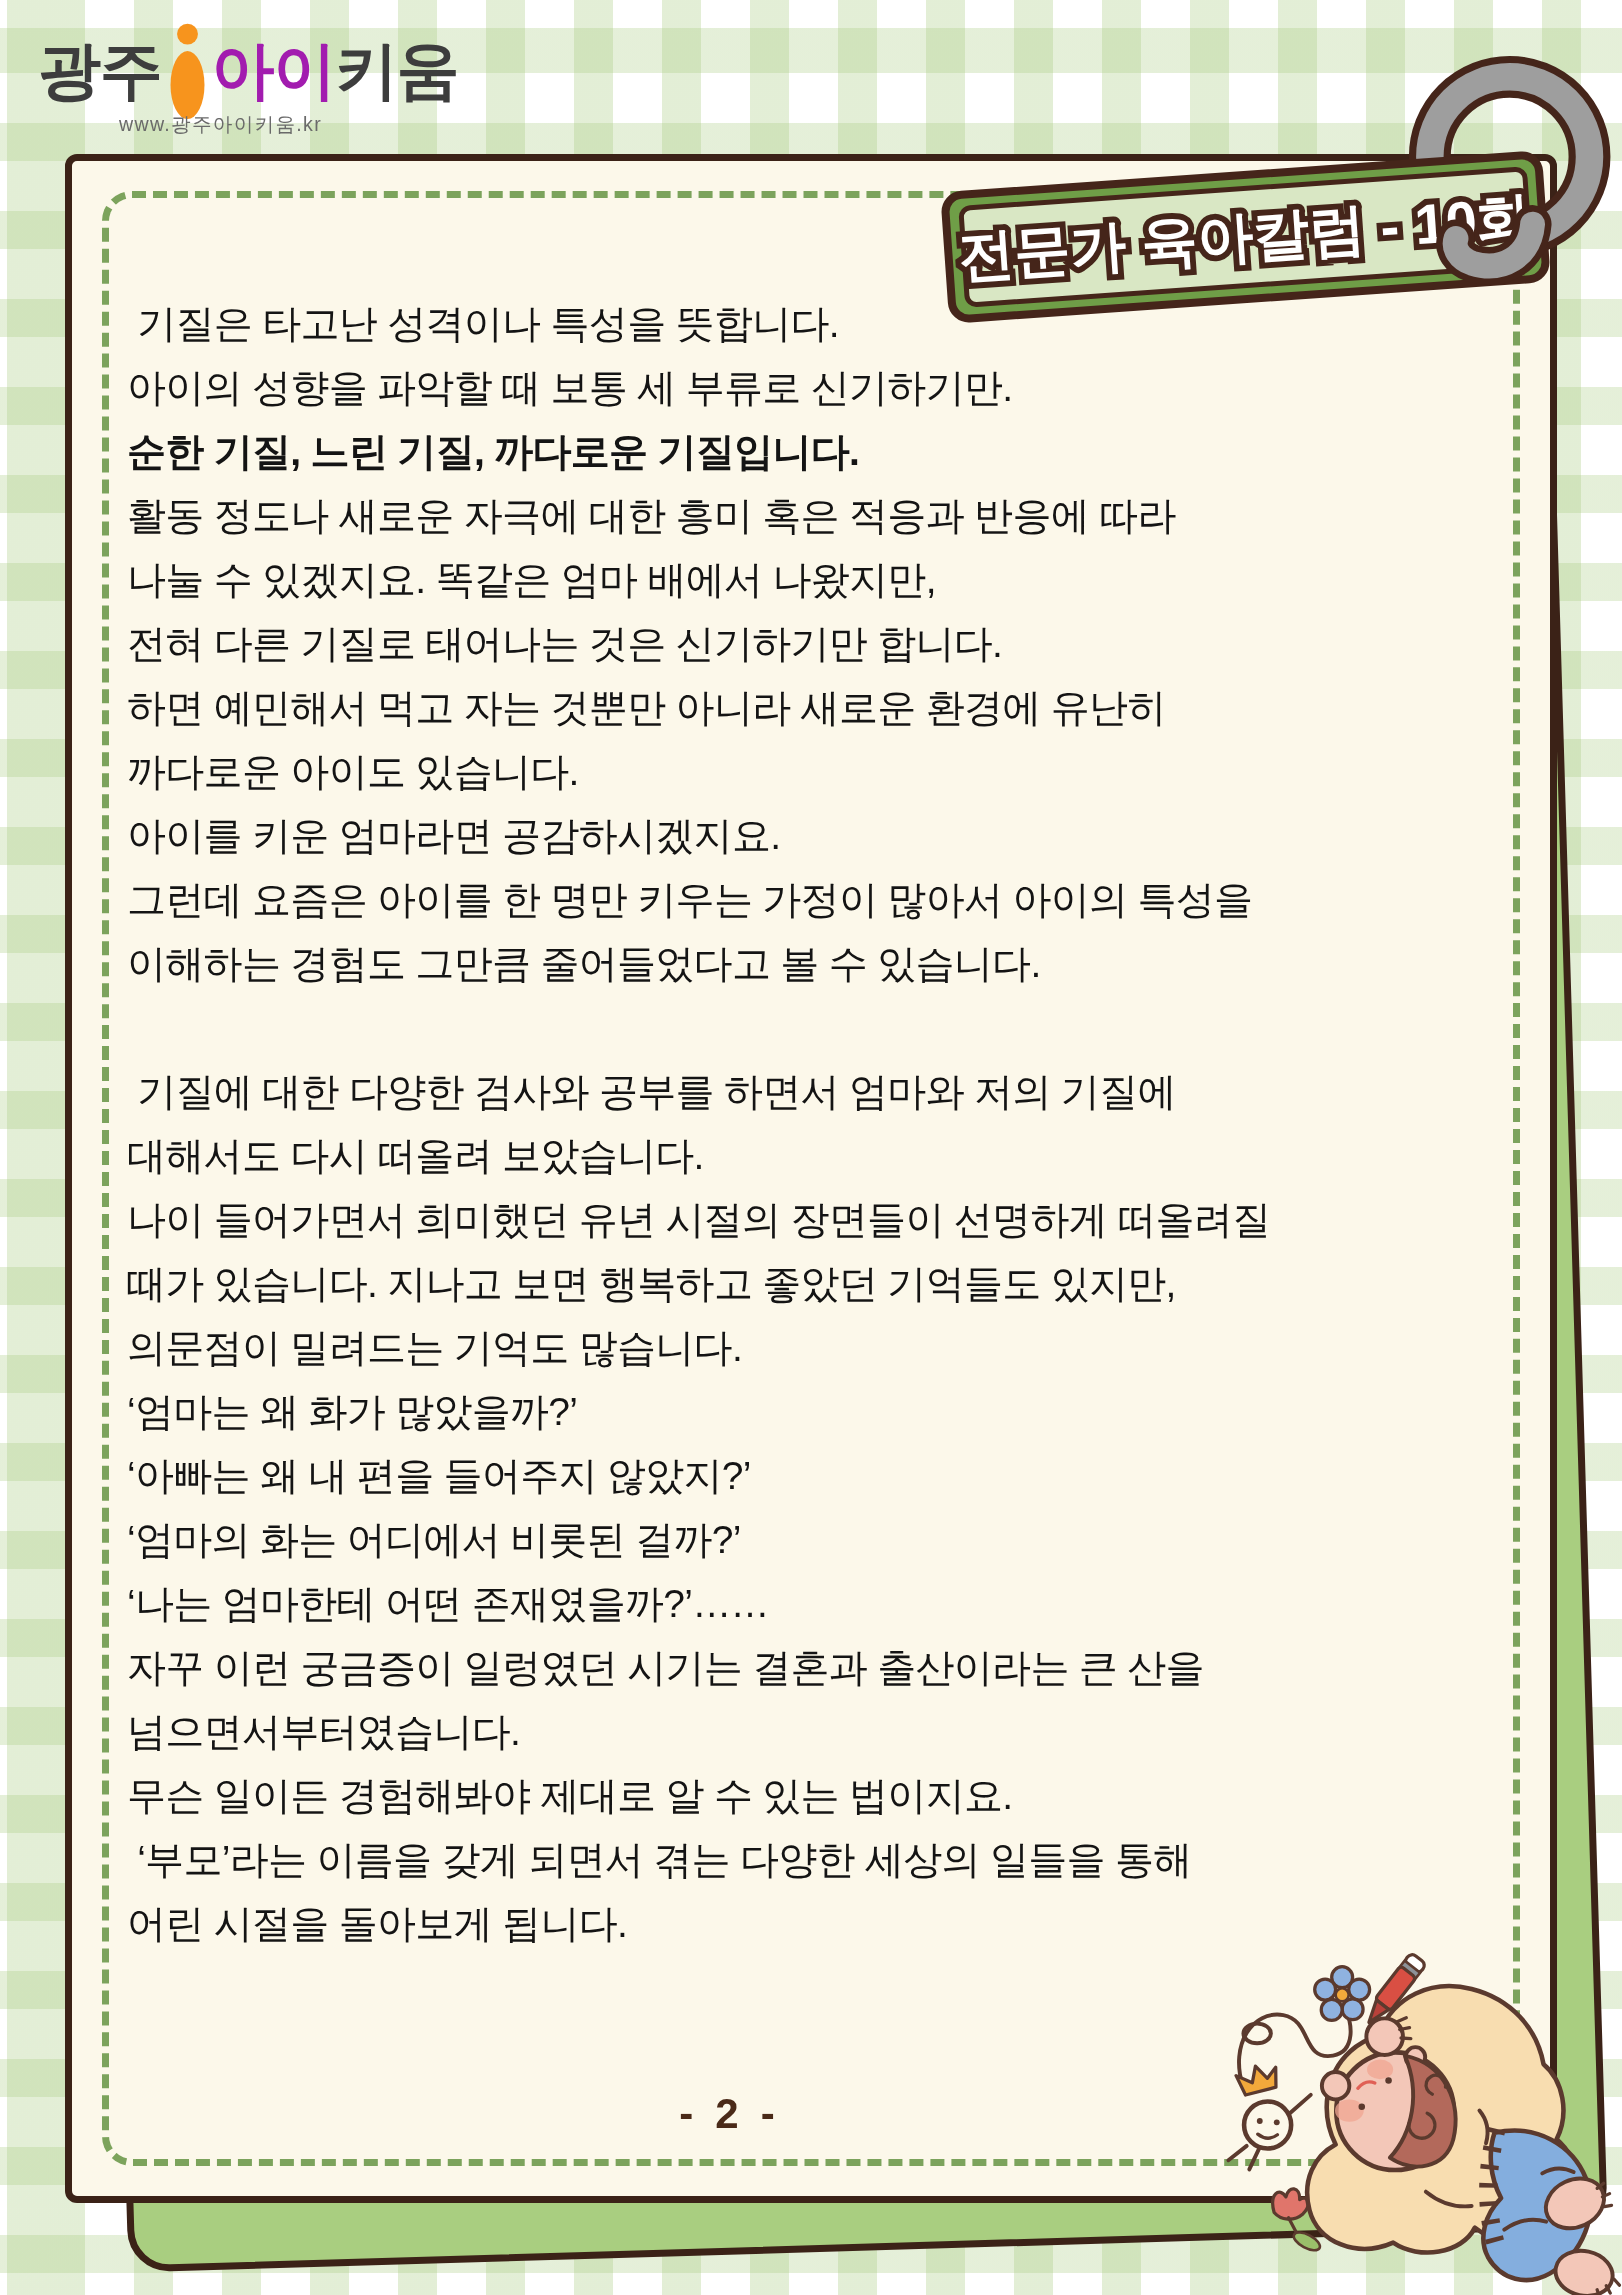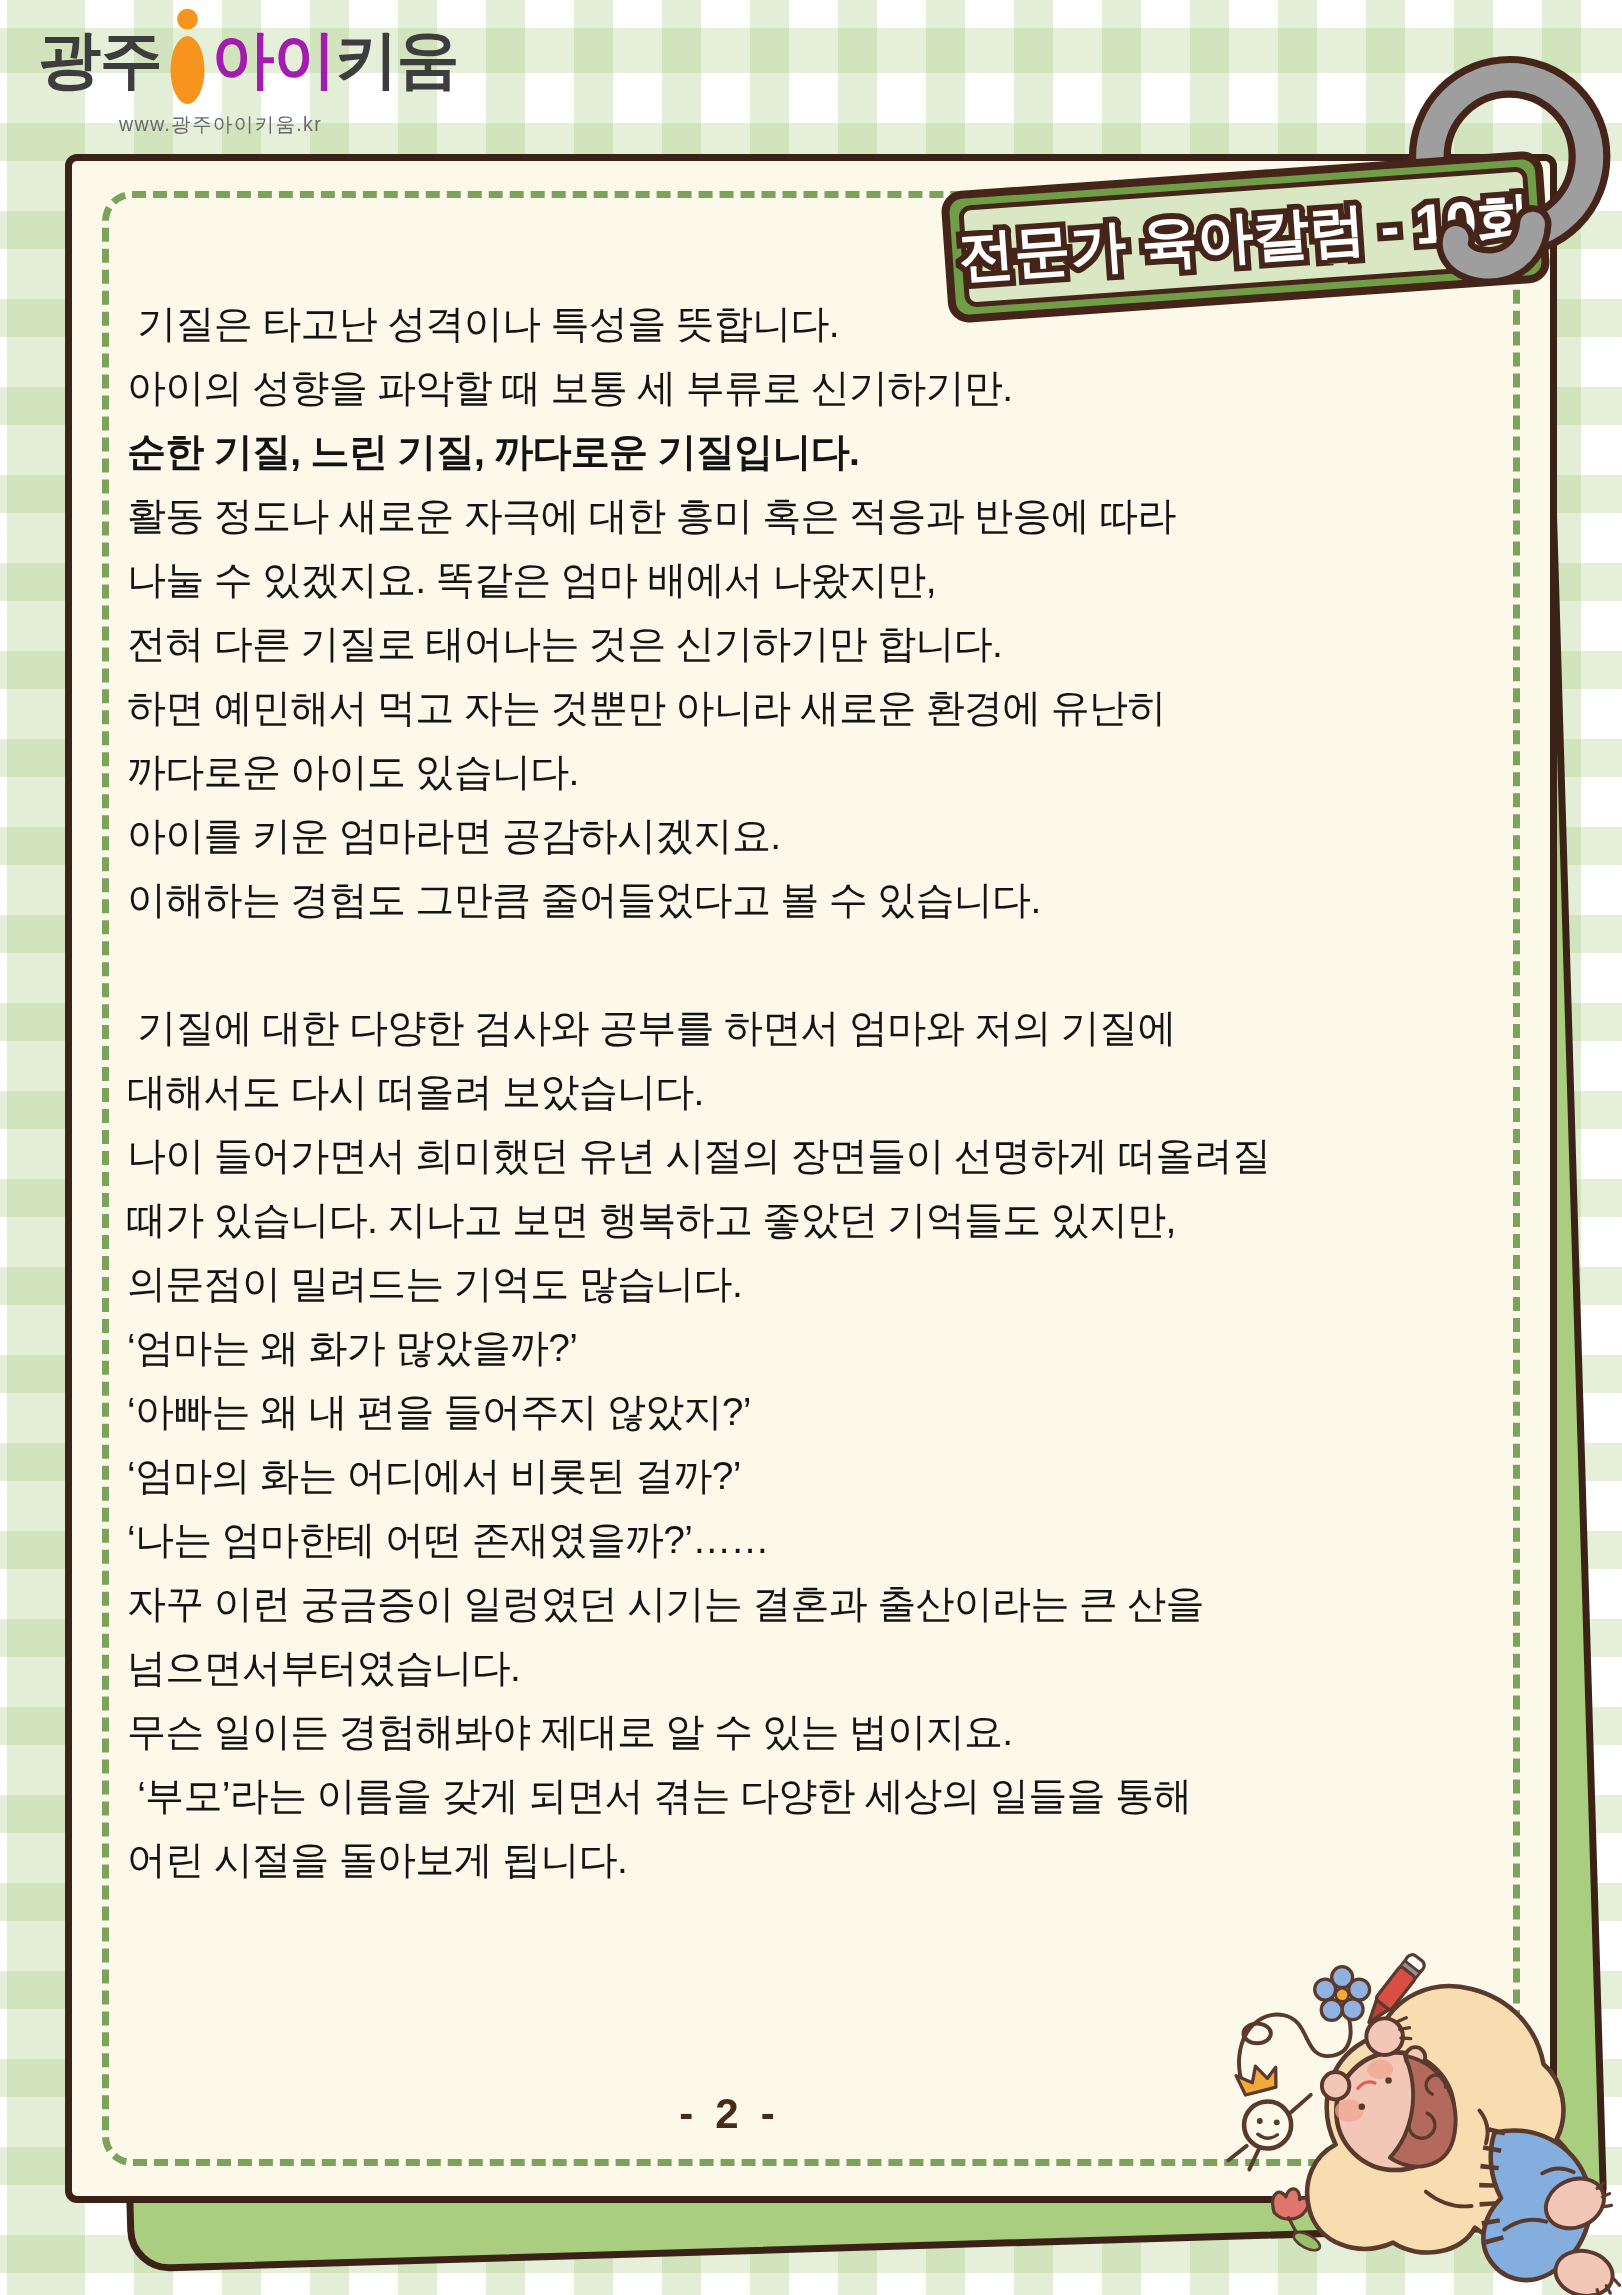--- a/index.html
+++ b/index.html
@@ -12,21 +12,21 @@
   
   .gingham {
     position:absolute; inset:0; z-index:0;
     background-color:#ffffff;
     background-image:
       repeating-linear-gradient(90deg,  rgba(168,203,128,0.32) 0 39px, transparent 39px 88px),
       repeating-linear-gradient(180deg, rgba(168,203,128,0.30) 0 38px, transparent 38px 88px);
     background-position: 46px 0, 0 35px;
   }
   
-  .logo { position:absolute; left:38px; top:8px; z-index:3; display:flex; align-items:flex-end; }
+  .logo { position:absolute; left:38px; top:23px; z-index:3; display:flex; align-items:center; }
   .logo .t { font-size:63px; font-weight:bold; color:#3d3d3d; letter-spacing:-1.3px; line-height:1.35; }
   .logo .accent { color:#a21caf; }
   .logo svg { width:41px; height:98px; margin:0 3.9px -3.9px 5.2px; }
   .logo-url { position:absolute; left:119px; top:111px; z-index:3;
     font-size:19.6px; color:#6a6a6a; letter-spacing:1.3px;text-align:right; }
   
   .card-back {
     position:absolute; left:98px; top:216px; width:1480px; height:2035px; z-index:1;
     background:#a9ce80; border:7.9px solid #3b2217; border-radius:42px;
     transform:rotate(-1.7deg);
@@ -93,20 +93,21 @@
   <div class="article">
       <div class="line"> 기질은 타고난 성격이나 특성을 뜻합니다.</div>
       <div class="line">아이의 성향을 파악할 때 보통 세 부류로 신기하기만.</div>
       <div class="line bold">순한 기질, 느린 기질, 까다로운 기질입니다.</div>
       <div class="line">활동 정도나 새로운 자극에 대한 흥미 혹은 적응과 반응에 따라</div>
       <div class="line">나눌 수 있겠지요. 똑같은 엄마 배에서 나왔지만,</div>
       <div class="line">전혀 다른 기질로 태어나는 것은 신기하기만 합니다.</div>
       <div class="line">하면 예민해서 먹고 자는 것뿐만 아니라 새로운 환경에 유난히</div>
       <div class="line">까다로운 아이도 있습니다.</div>
       <div class="line">아이를 키운 엄마라면 공감하시겠지요.</div>
+      <div class="line">그런데 요즘은 아이를 한 명만 키우는 가정이 많아서 아이의 특성을</div>
       <div class="line">이해하는 경험도 그만큼 줄어들었다고 볼 수 있습니다.</div>
       <div class="line"></div>
       <div class="line"> 기질에 대한 다양한 검사와 공부를 하면서 엄마와 저의 기질에</div>
       <div class="line">대해서도 다시 떠올려 보았습니다.</div>
       <div class="line">나이 들어가면서 희미했던 유년 시절의 장면들이 선명하게 떠올려질</div>
       <div class="line">때가 있습니다. 지나고 보면 행복하고 좋았던 기억들도 있지만,</div>
       <div class="line">의문점이 밀려드는 기억도 많습니다.</div>
       <div class="line">‘엄마는 왜 화가 많았을까?’</div>
       <div class="line">‘아빠는 왜 내 편을 들어주지 않았지?’</div>
       <div class="line">‘엄마의 화는 어디에서 비롯된 걸까?’</div>

